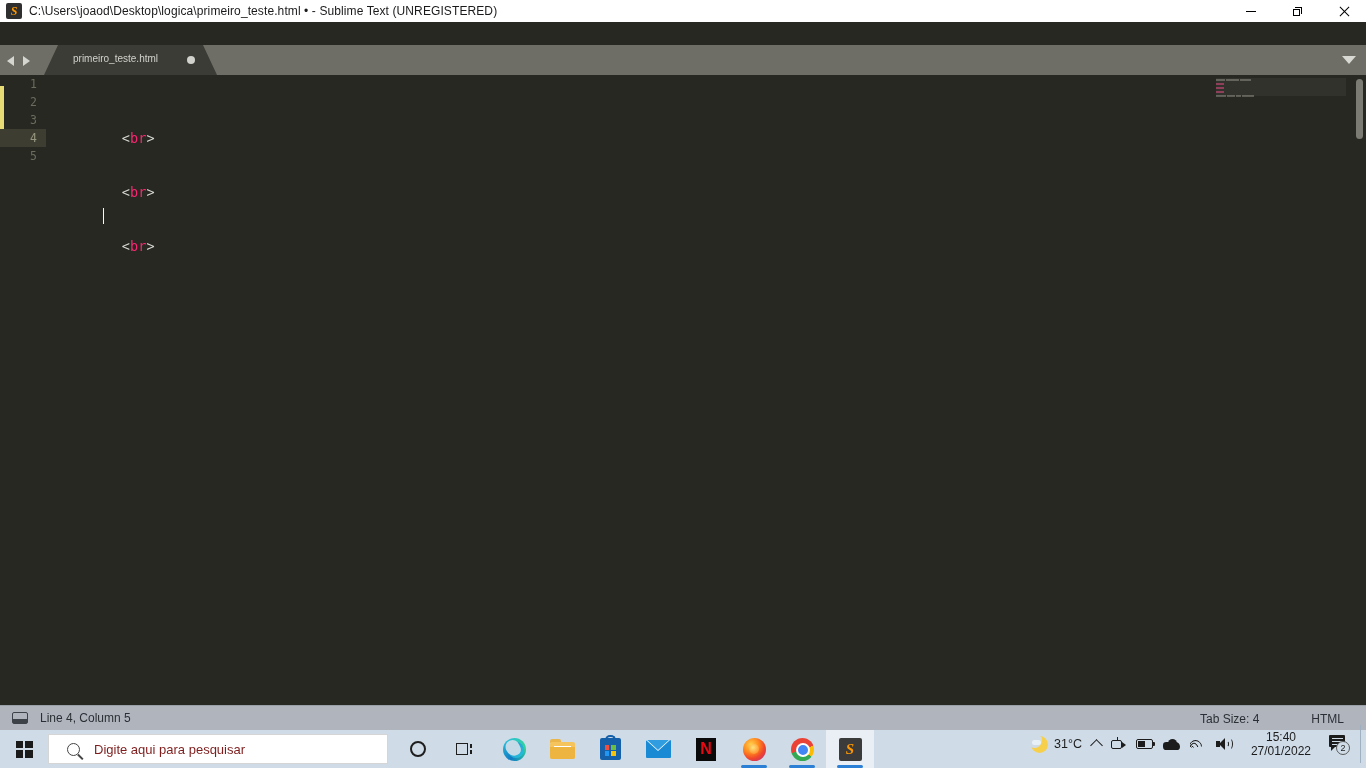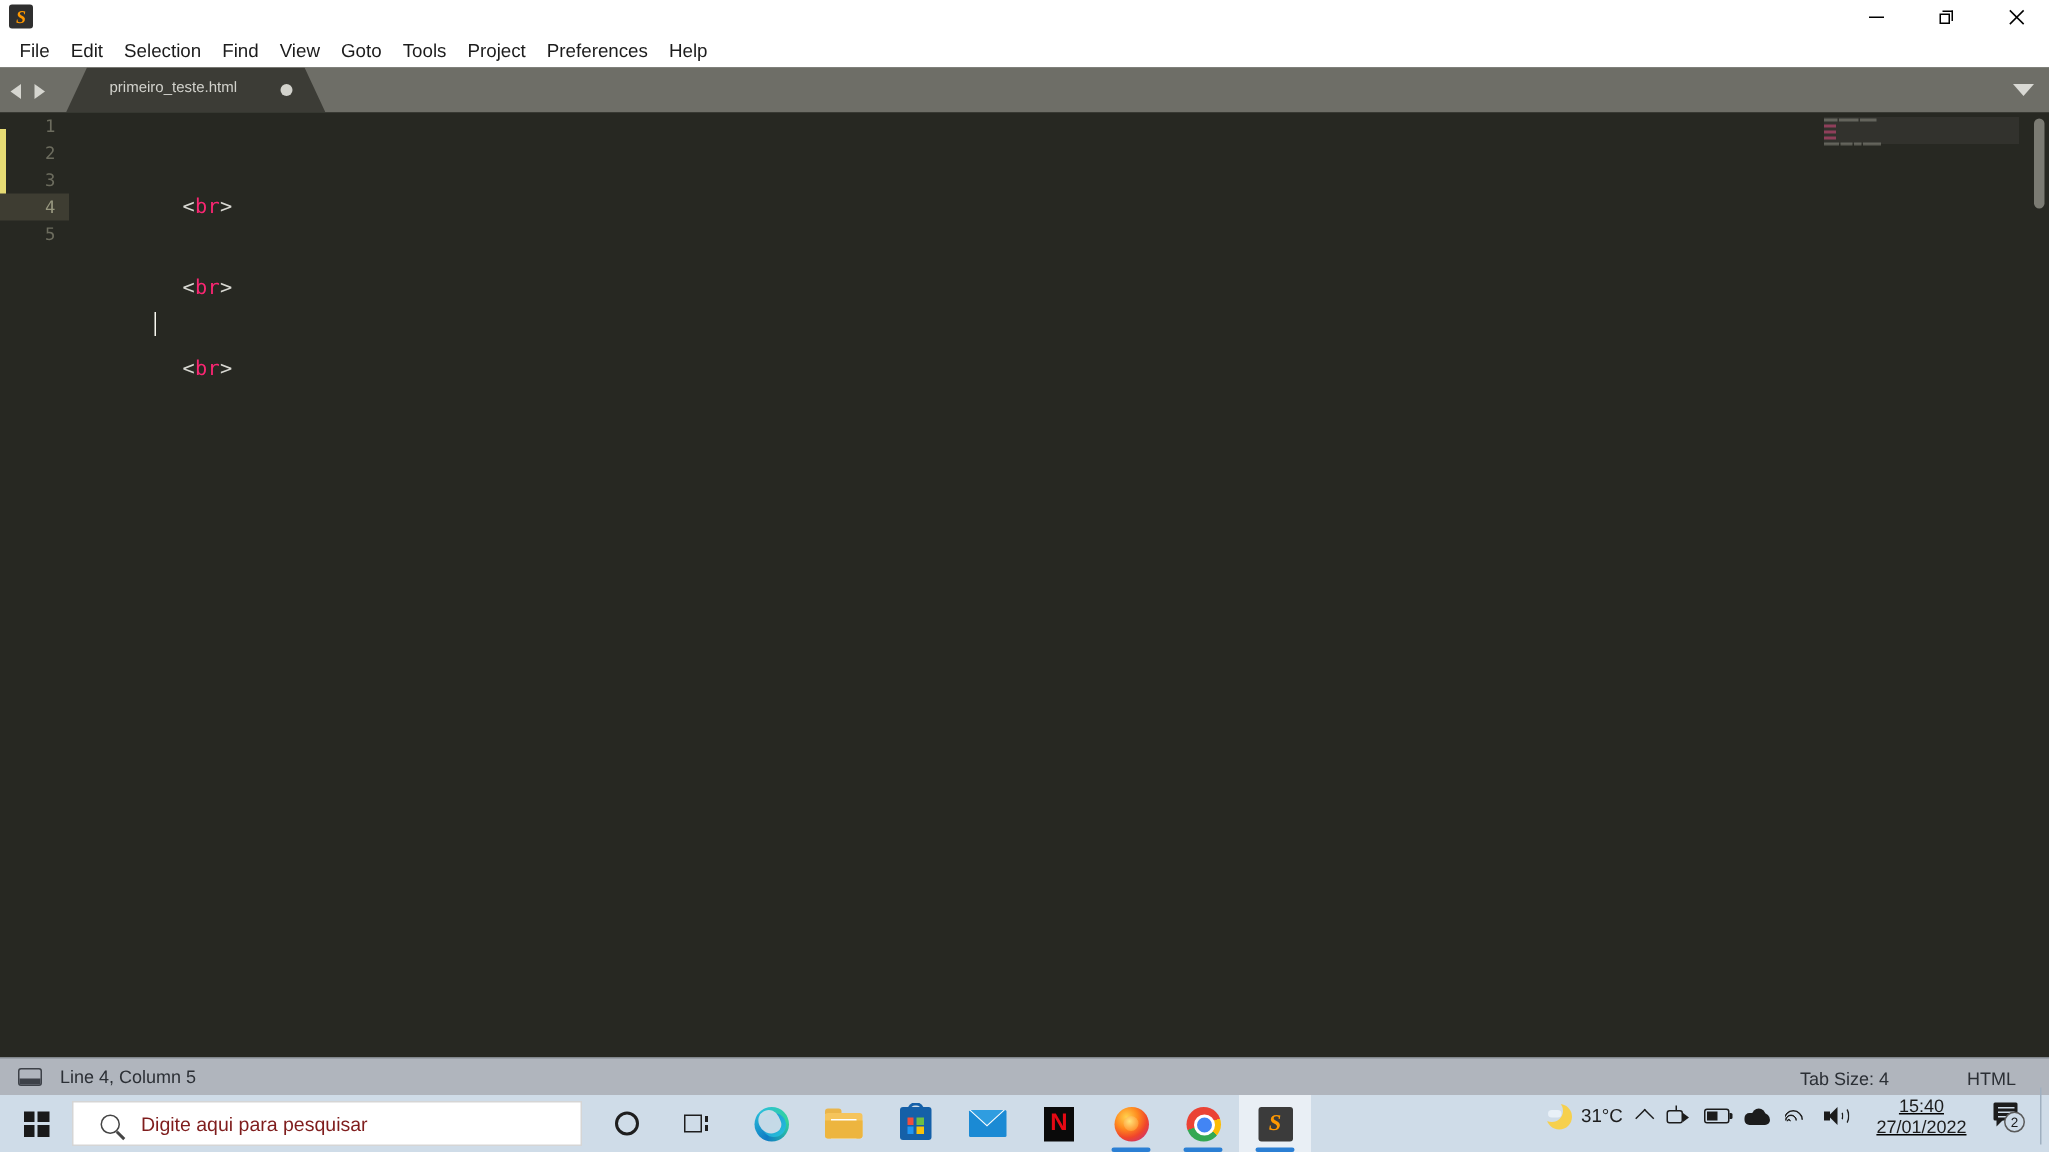--- a/index.html
+++ b/index.html
@@ -320,21 +320,21 @@
   .ic-wifi i:nth-child(3){ left:-1px; top:2px; width:13px; height:13px; }
   .ic-vol { width:17px; height:14px; position:relative; }
   .ic-vol .sp { position:absolute; left:0; top:4px; width:4px; height:6px; background:#1c1c1c; }
   .ic-vol .cn { position:absolute; left:3px; top:1px; width:0; height:0;
     border-top:6px solid transparent; border-bottom:6px solid transparent;
     border-right:6px solid #1c1c1c; }
   .ic-vol .w { position:absolute; border:1.4px solid #1c1c1c; border-radius:50%;
     border-left-color:transparent; border-top-color:transparent; border-bottom-color:transparent; }
   .ic-vol .w1 { left:9px; top:4px; width:4px; height:6px; }
   .ic-vol .w2 { left:10px; top:1px; width:7px; height:12px; }
-  .clock { text-align:center; line-height:14px; padding:0 8px;text-decoration:underline; }
+  .clock { text-align:center; line-height:14px; padding:0 8px; }
   .clock div { font-size:12px; color:#1c1c1c; white-space:nowrap; }
   .ic-notif { width:20px; height:19px; position:relative; margin-right:6px; }
   .ic-notif .bub { position:absolute; left:0; top:0; width:16px; height:12px;
     background:#1c1c1c; border-radius:1px; }
   .ic-notif .tail { position:absolute; left:2px; top:11px; width:0; height:0;
     border-left:5px solid #1c1c1c; border-bottom:5px solid transparent; }
   .ic-notif .l { position:absolute; background:#cfdce8; height:1.5px; left:2.5px; }
   .ic-notif .l1 { top:3px; width:11px; }
   .ic-notif .l2 { top:6px; width:11px; }
   .ic-notif .l3 { top:9px; width:7px; }
@@ -347,48 +347,37 @@
 </style>
 </head>
 <body>
 
 <div id="app">
 
   <div class="titlebar">
     <div class="tb-icon">
       <div class="s-glyph">S</div>
     </div>
+    <div class="tb-title">C:\Users\joaod\Desktop\logica\primeiro_teste.html • - Sublime Text (UNREGISTERED)</div>
     <div class="win-controls">
       <div class="win-btn">
         <div class="wb-min"></div>
       </div>
       <div class="win-btn">
         <div class="wb-max">
           <span class="sq1"></span>
             <span class="sq2"></span>
         </div>
       </div>
       <div class="win-btn close">
         <div class="wb-close"></div>
       </div>
     </div>
   </div>
 
-  <div class="menubar">
-    <div class="menu-item">File</div>
-    <div class="menu-item">Edit</div>
-    <div class="menu-item">Selection</div>
-    <div class="menu-item">Find</div>
-    <div class="menu-item">View</div>
-    <div class="menu-item">Goto</div>
-    <div class="menu-item">Tools</div>
-    <div class="menu-item">Project</div>
-    <div class="menu-item">Preferences</div>
-    <div class="menu-item">Help</div>
-  </div>
 
   <div class="tabbar">
     <div class="tab-navs">
       <div class="tn-arrow tn-left">
           <i></i>
         </div>
       <div class="tn-arrow tn-right">
           <i></i>
         </div>
     </div>

